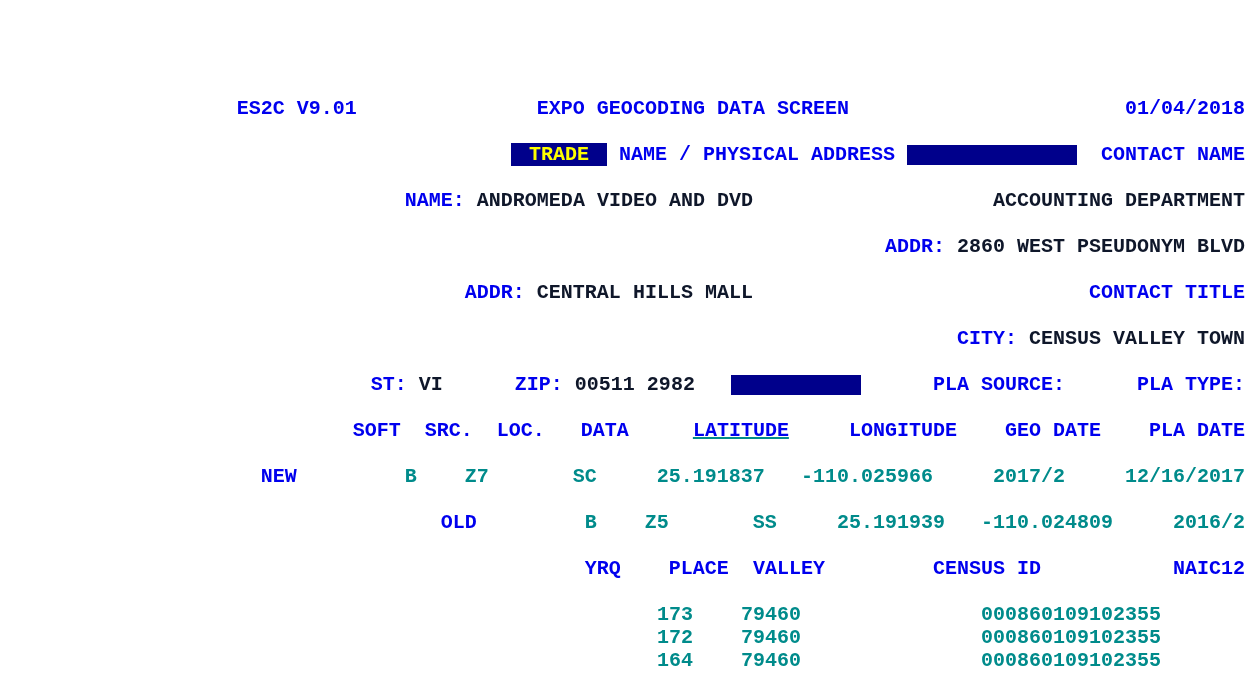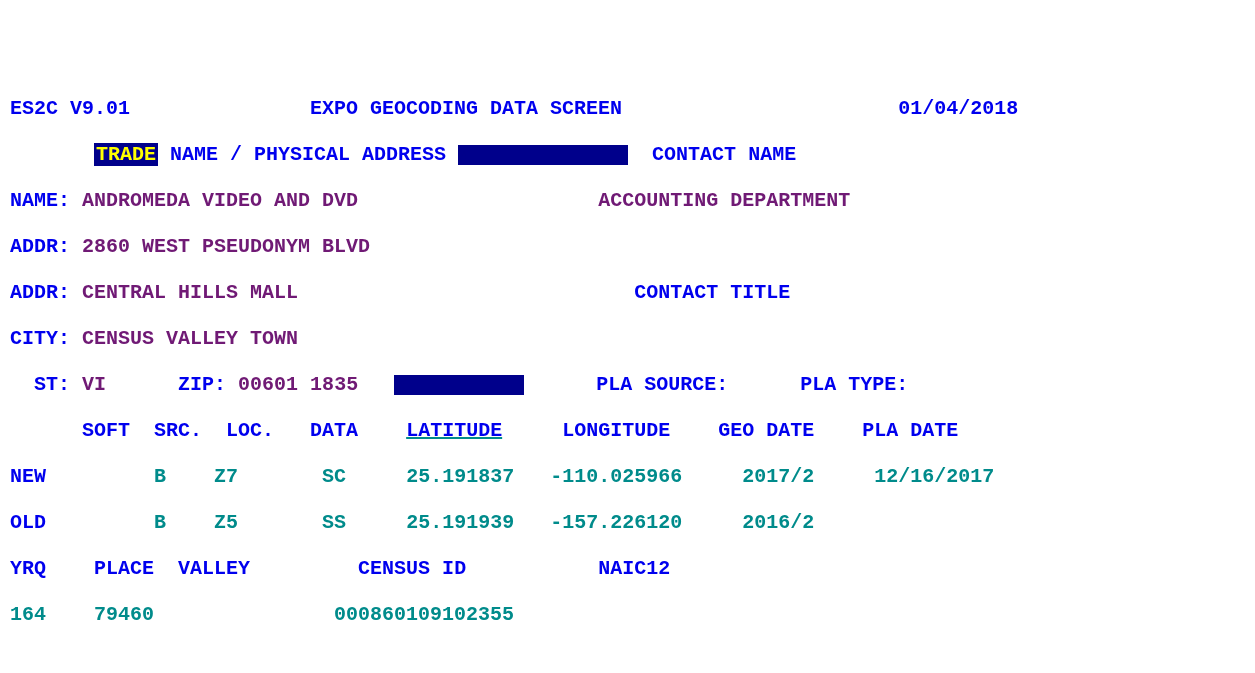--- a/index.html
+++ b/index.html
@@ -6,45 +6,45 @@
       font-family: 'Courier New', monospace;
       font-size: 20px;
       font-weight: bold;
       background: white;
       margin: 0;
       padding: 5px 10px;
       white-space: pre;
       line-height: 1.15;
     }
     .blue { color: #0000EE; }
-    .green { color: #701a75; }
+    .green { color: #0f172a; }
     .teal { color: #008B8B; }
-    .hl-yellow { background: #00008B; color: #FFFF00; padding: 0 2px; }
+    .hl-yellow { background: #00008B; color: #FFFF00; padding: 0 18px; }
     .hl-dark { background: #00008B; color: #00008B; display: inline-block; width: 170px; height: 1em; vertical-align: middle; }
     .hl-dark2 { background: #00008B; color: #00008B; display: inline-block; width: 130px; height: 1em; vertical-align: middle; }
-    .underline { text-decoration: underline; text-decoration-color: #008B8B; }
-    .row { display: block; }
+    .underline { text-decoration: underline; text-decoration-color: #008B8B; margin-left: 16px; }
+    .row { display: block; text-align: right; }
   </style>
 </head>
 <body>
 
 
 
 <div class="row blue"><span>ES2C V9.01</span>               <span>EXPO GEOCODING DATA SCREEN</span>                       <span>01/04/2018</span></div>
 <div class="row blue">       <span class="hl-yellow">TRADE</span><span> NAME / PHYSICAL ADDRESS </span><span class="hl-dark">X</span>  <span>CONTACT NAME</span></div>
 <div class="row"><span class="blue">NAME:</span> <span class="green">ANDROMEDA VIDEO AND DVD</span>                    <span class="green">ACCOUNTING DEPARTMENT</span></div>
 <div class="row"><span class="blue">ADDR:</span> <span class="green">2860 WEST PSEUDONYM BLVD</span></div>
 <div class="row"><span class="blue">ADDR:</span> <span class="green">CENTRAL HILLS MALL</span>                            <span class="blue">CONTACT TITLE</span></div>
 <div class="row"><span class="blue">CITY:</span> <span class="green">CENSUS VALLEY TOWN</span></div>
-<div class="row">  <span class="blue">ST:</span> <span class="green">VI</span>      <span class="blue">ZIP:</span> <span class="green">00601 1835</span>   <span class="hl-dark2">X</span>      <span class="blue">PLA SOURCE:</span>      <span class="blue">PLA TYPE:</span></div>
+<div class="row">  <span class="blue">ST:</span> <span class="green">VI</span>      <span class="blue">ZIP:</span> <span class="green">00511 2982</span>   <span class="hl-dark2">X</span>      <span class="blue">PLA SOURCE:</span>      <span class="blue">PLA TYPE:</span></div>
 <div class="row blue">      <span>SOFT</span>  <span>SRC.</span>  <span>LOC.</span>   <span>DATA</span>    <span class="underline">LATITUDE</span>     <span>LONGITUDE</span>    <span>GEO DATE</span>    <span>PLA DATE</span></div>
 <div class="row"><span class="blue">NEW</span>         <span class="teal">B</span>    <span class="teal">Z7</span>       <span class="teal">SC</span>     <span class="teal">25.191837</span>   <span class="teal">-110.025966</span>     <span class="teal">2017/2</span>     <span class="teal">12/16/2017</span></div>
-<div class="row"><span class="blue">OLD</span>         <span class="teal">B</span>    <span class="teal">Z5</span>       <span class="teal">SS</span>     <span class="teal">25.191939</span>   <span class="teal">-157.226120</span>     <span class="teal">2016/2</span></div>
+<div class="row"><span class="blue">OLD</span>         <span class="teal">B</span>    <span class="teal">Z5</span>       <span class="teal">SS</span>     <span class="teal">25.191939</span>   <span class="teal">-110.024809</span>     <span class="teal">2016/2</span></div>
 <div class="row blue"><span>YRQ</span>    <span>PLACE</span>  <span>VALLEY</span>         <span>CENSUS ID</span>           <span>NAIC12</span></div>
-<div id="yrq-rows"><div class="row teal">164    79460               000860109102355       </div></div>
+<div id="yrq-rows"><div class="row teal">173    79460               000860109102355       </div><div class="row teal">172    79460               000860109102355       </div><div class="row teal">164    79460               000860109102355       </div></div>
 
 
 
 
 
 
 
 
 
 

